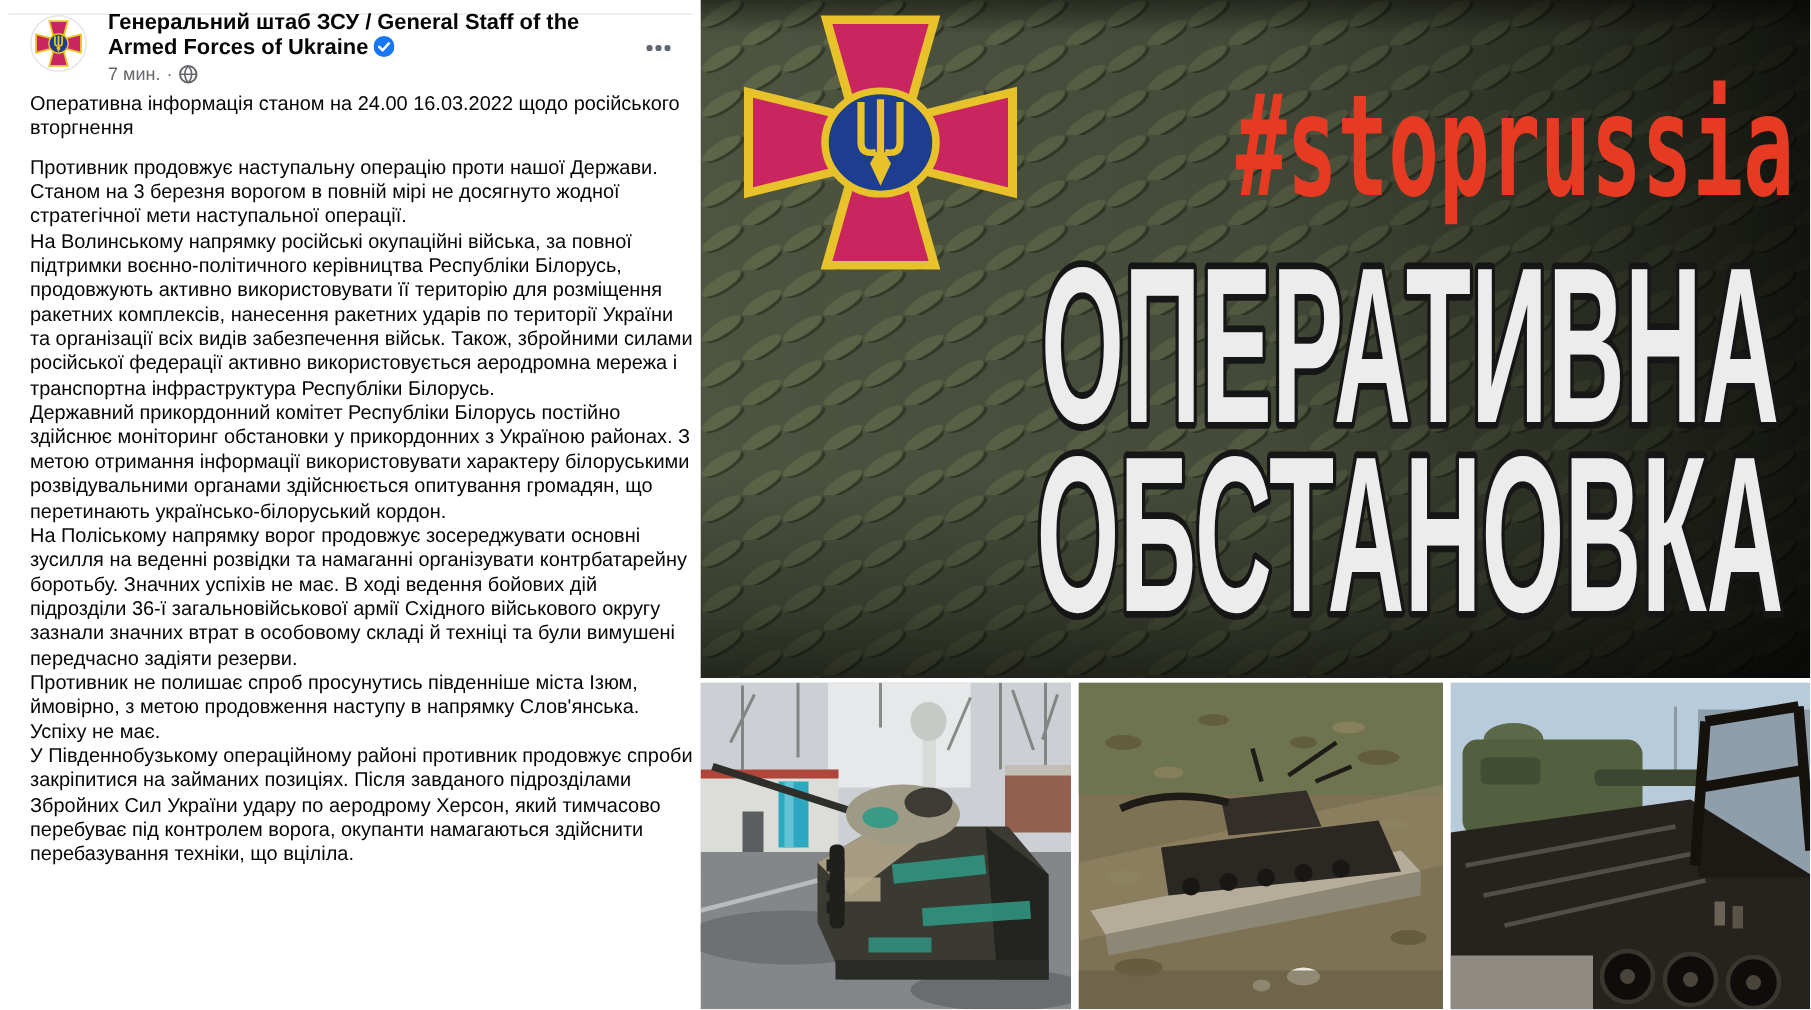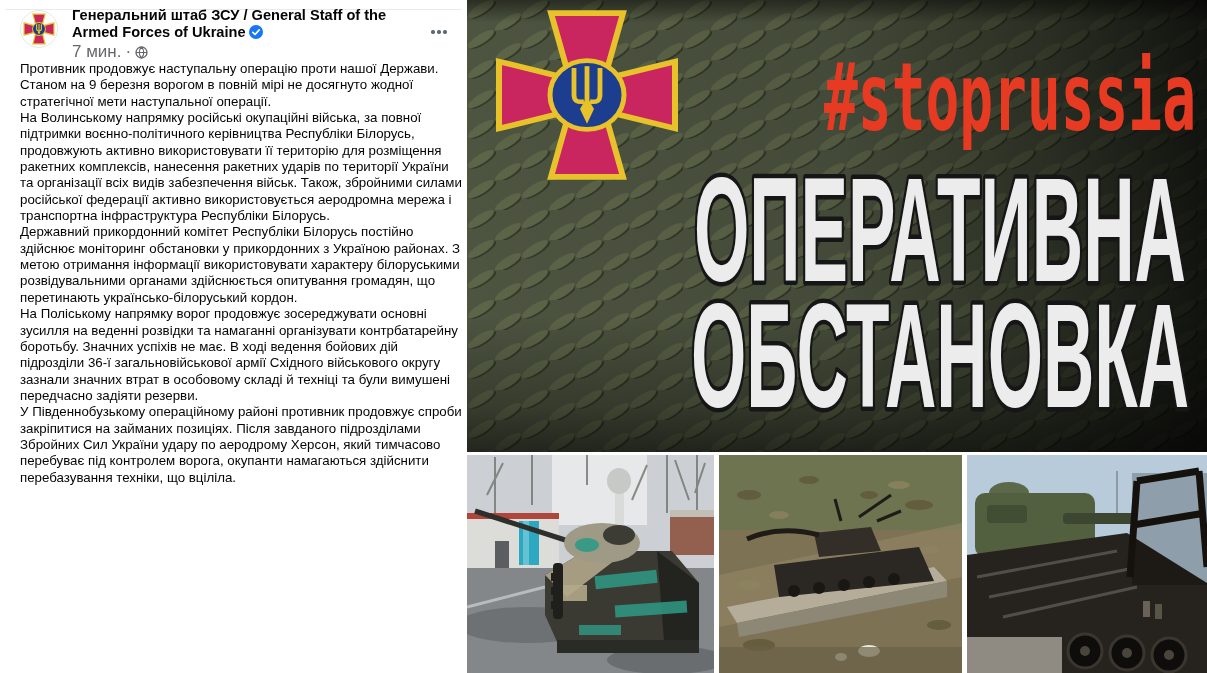--- a/index.html
+++ b/index.html
@@ -9,21 +9,21 @@
 
   
   .post-col { position:absolute; left:0; top:0; width:467px; height:673px; background:#fff; overflow:hidden;border-radius:25px; }
   .card-top-line { position:absolute; left:0; top:9px; width:467px; height:1px; background:#e8eaed; }
   .avatar { position:absolute; left:20px; top:10px; width:38px; height:38px; border-radius:50%;
             border:1px solid #e4e6e9; background:#fff; display:flex; align-items:center; justify-content:center; cursor:pointer; }
   .name-block { position:absolute; left:72px; top:7px; width:362px; font-size:14.6px; font-weight:bold;
                 color:#050505; line-height:17px; cursor:pointer; }
   .badge { display:inline-block; vertical-align:-2px; margin-left:3px; }
   .meta-row { position:absolute; left:72px; top:42px; display:flex; align-items:center; gap:4px;
-              font-size:17px; color:#65676b; cursor:pointer; }
+              font-size:12px; color:#65676b; cursor:pointer; }
   .more-btn { position:absolute; right:12px; top:20px; width:32px; height:24px; display:flex;
               align-items:center; justify-content:center; gap:2.5px; cursor:pointer; border-radius:4px; }
   .more-btn span { width:3.4px; height:3.4px; border-radius:50%; background:#606770; }
 
   .body-text { position:absolute; left:20px; top:61px; width:443px; font-size:13.3px; line-height:16.35px; color:#050505; }
   .body-text .para { margin:0; }
   .body-text .para.lead { margin-bottom:10px; }
 
   
   .graphic { position:absolute; left:467px; top:0; width:740px; height:452px; cursor:pointer; }
@@ -79,24 +79,26 @@
       </span>
     </div>
 
     <div class="more-btn" aria-label="More options">
       <span></span>
       <span></span>
       <span></span>
     </div>
 
     <div class="body-text">
-      <div class="para">Противник продовжує наступальну операцію проти нашої Держави. Станом на 9 березня ворогом в повній мірі не досягнуто жодної стратегічної мети наступальної операції.</div>
+      <div class="para lead">Оперативна інформація станом на 24.00 16.03.2022 щодо російського вторгнення</div>
+      <div class="para">Противник продовжує наступальну операцію проти нашої Держави. Станом на 3 березня ворогом в повній мірі не досягнуто жодної стратегічної мети наступальної операції.</div>
       <div class="para">На Волинському напрямку російські окупаційні війська, за повної підтримки воєнно-політичного керівництва Республіки Білорусь, продовжують активно використовувати її територію для розміщення ракетних комплексів, нанесення ракетних ударів по території України та організації всіх видів забезпечення військ. Також, збройними силами російської федерації активно використовується аеродромна мережа і транспортна інфраструктура Республіки Білорусь.</div>
       <div class="para">Державний прикордонний комітет Республіки Білорусь постійно здійснює моніторинг обстановки у прикордонних з Україною районах. З метою отримання інформації використовувати характеру білоруськими розвідувальними органами здійснюється опитування громадян, що перетинають українсько-білоруський кордон.</div>
       <div class="para">На Поліському напрямку ворог продовжує зосереджувати основні зусилля на веденні розвідки та намаганні організувати контрбатарейну боротьбу. Значних успіхів не має. В ході ведення бойових дій підрозділи 36-ї загальновійськової армії Східного військового округу зазнали значних втрат в особовому складі й техніці та були вимушені передчасно задіяти резерви.</div>
+      <div class="para">Противник не полишає спроб просунутись південніше міста Ізюм, ймовірно, з метою продовження наступу в напрямку Слов'янська. Успіху не має.</div>
       <div class="para">У Південнобузькому операційному районі противник продовжує спроби закріпитися на займаних позиціях. Після завданого підрозділами Збройних Сил України удару по аеродрому Херсон, який тимчасово перебуває під контролем ворога, окупанти намагаються здійснити перебазування техніки, що вціліла.</div>
 
     </div>
   </div>
 
   <div class="graphic">
     <svg width="740" height="452" viewBox="0 0 740 452">
       <defs>
         <pattern id="plate" width="54" height="30" patternUnits="userSpaceOnUse">
           <rect width="54" height="30" fill="#4d5440"></rect>

